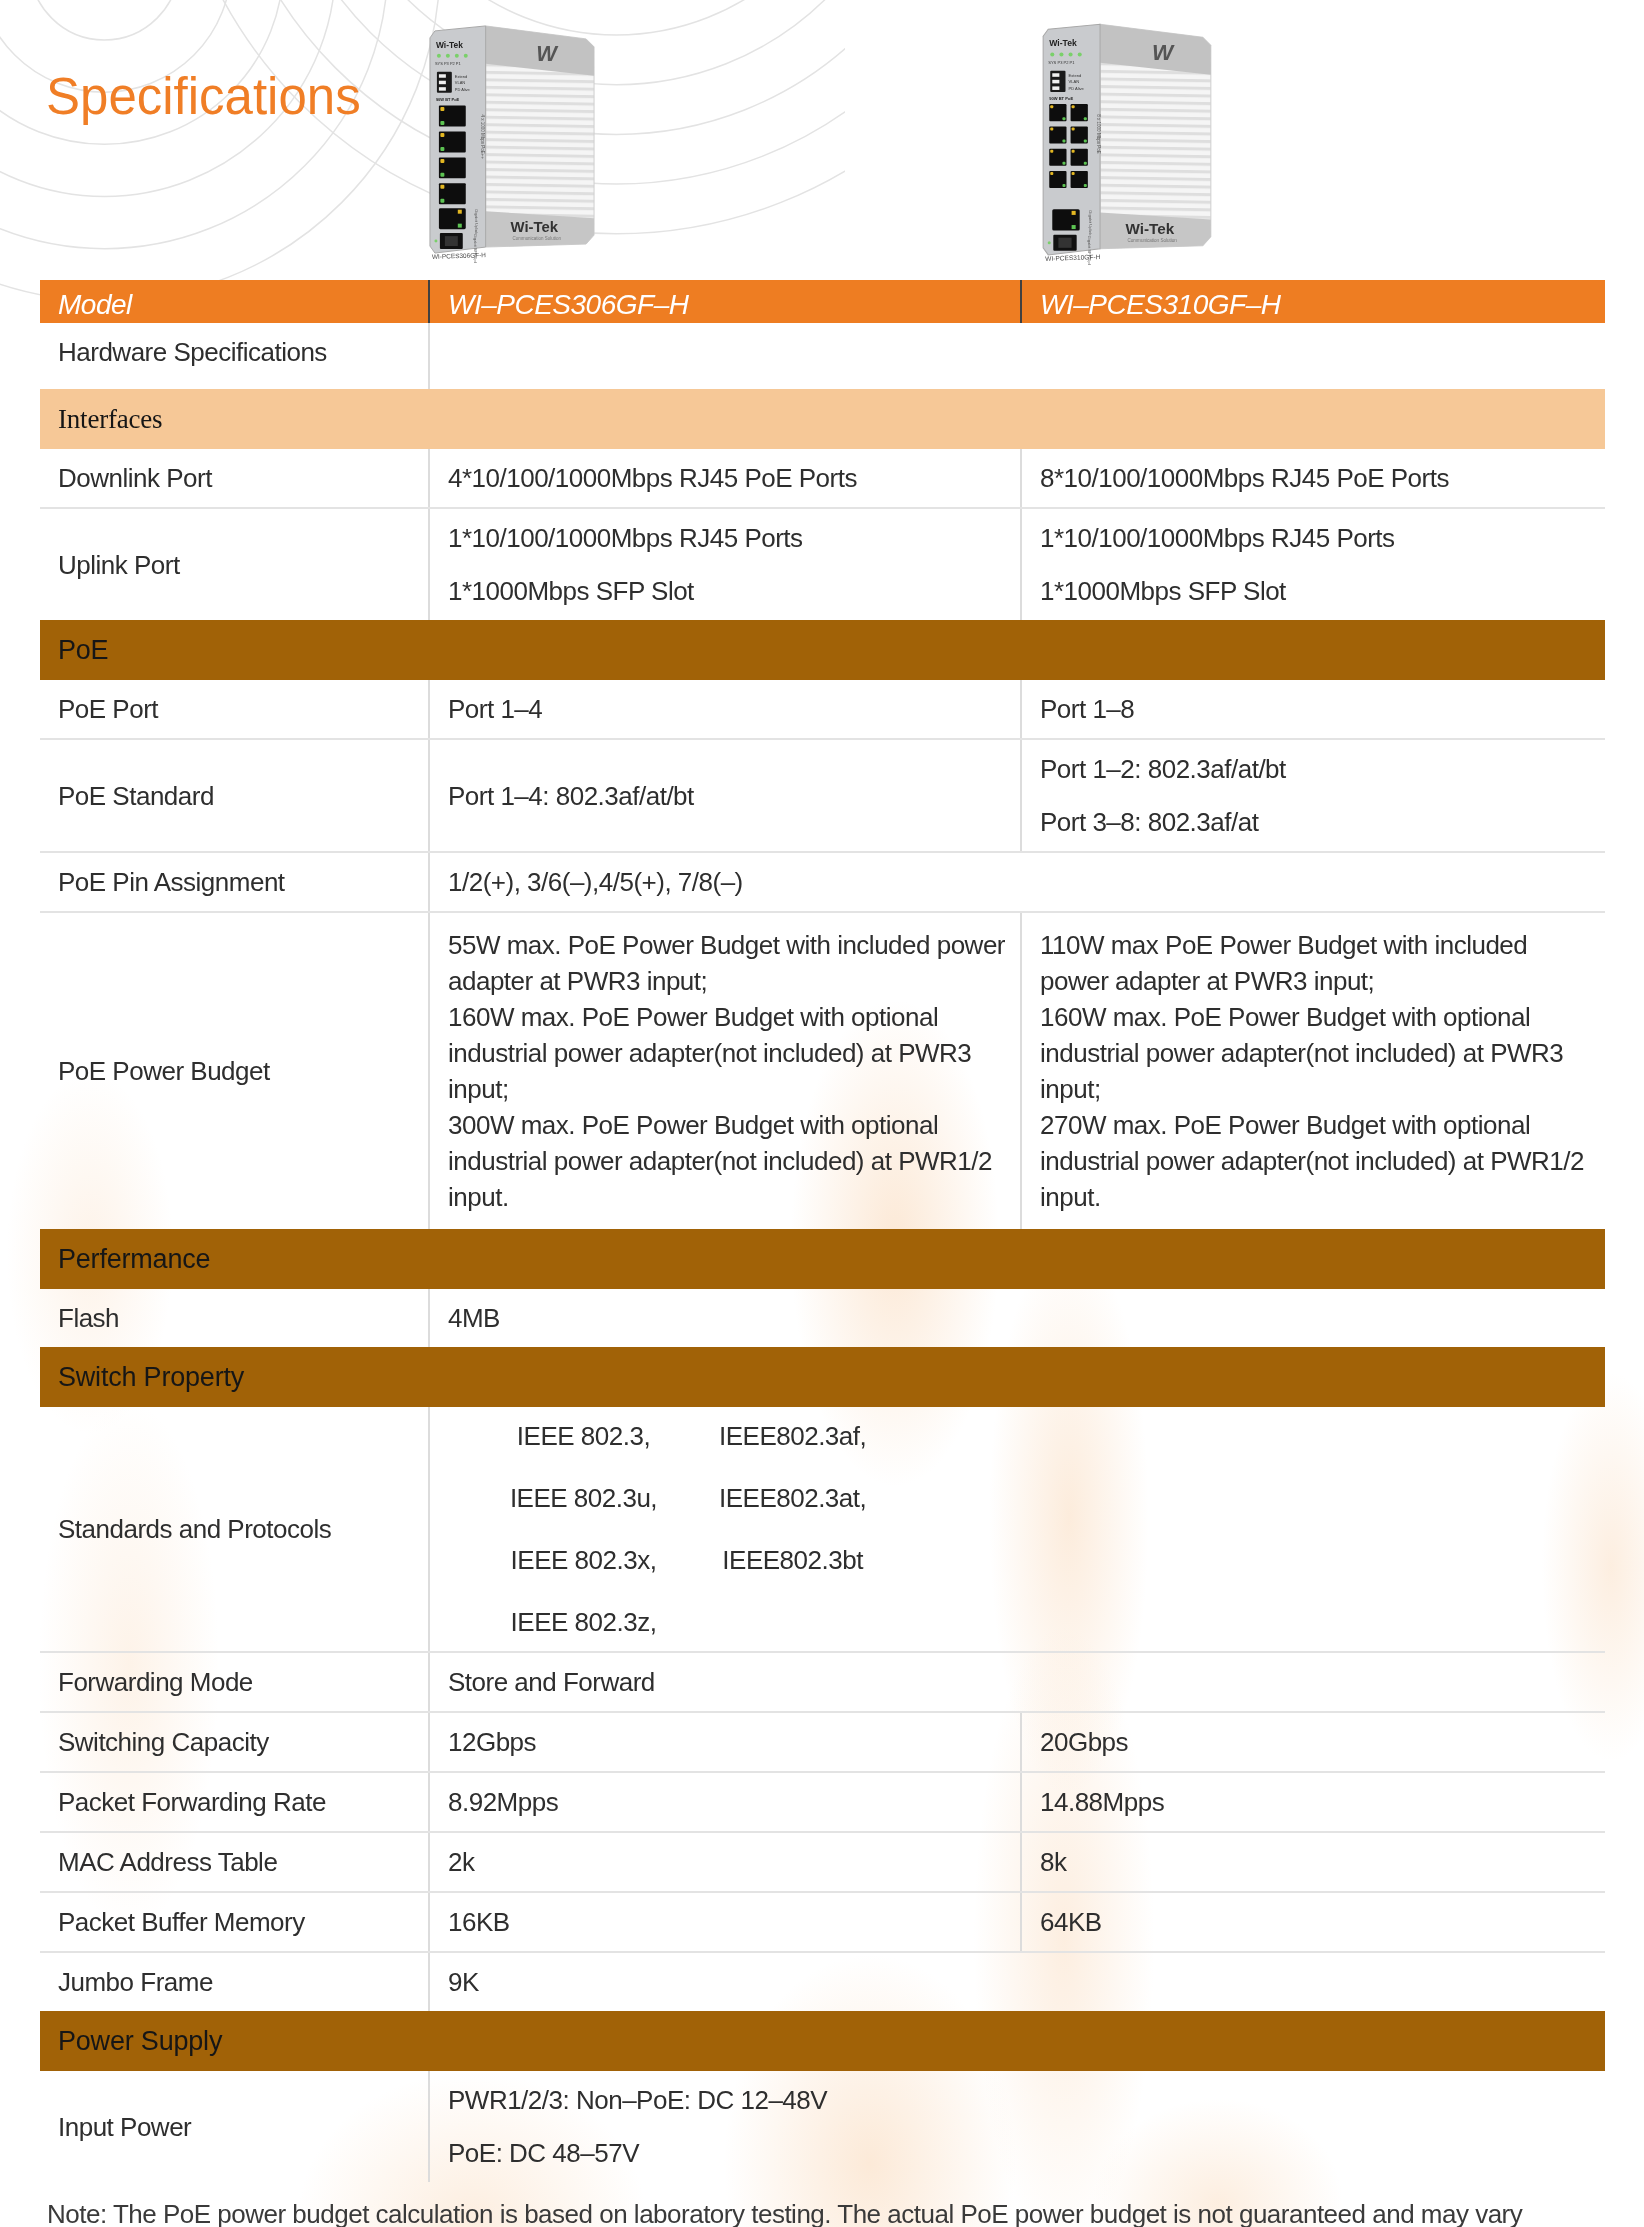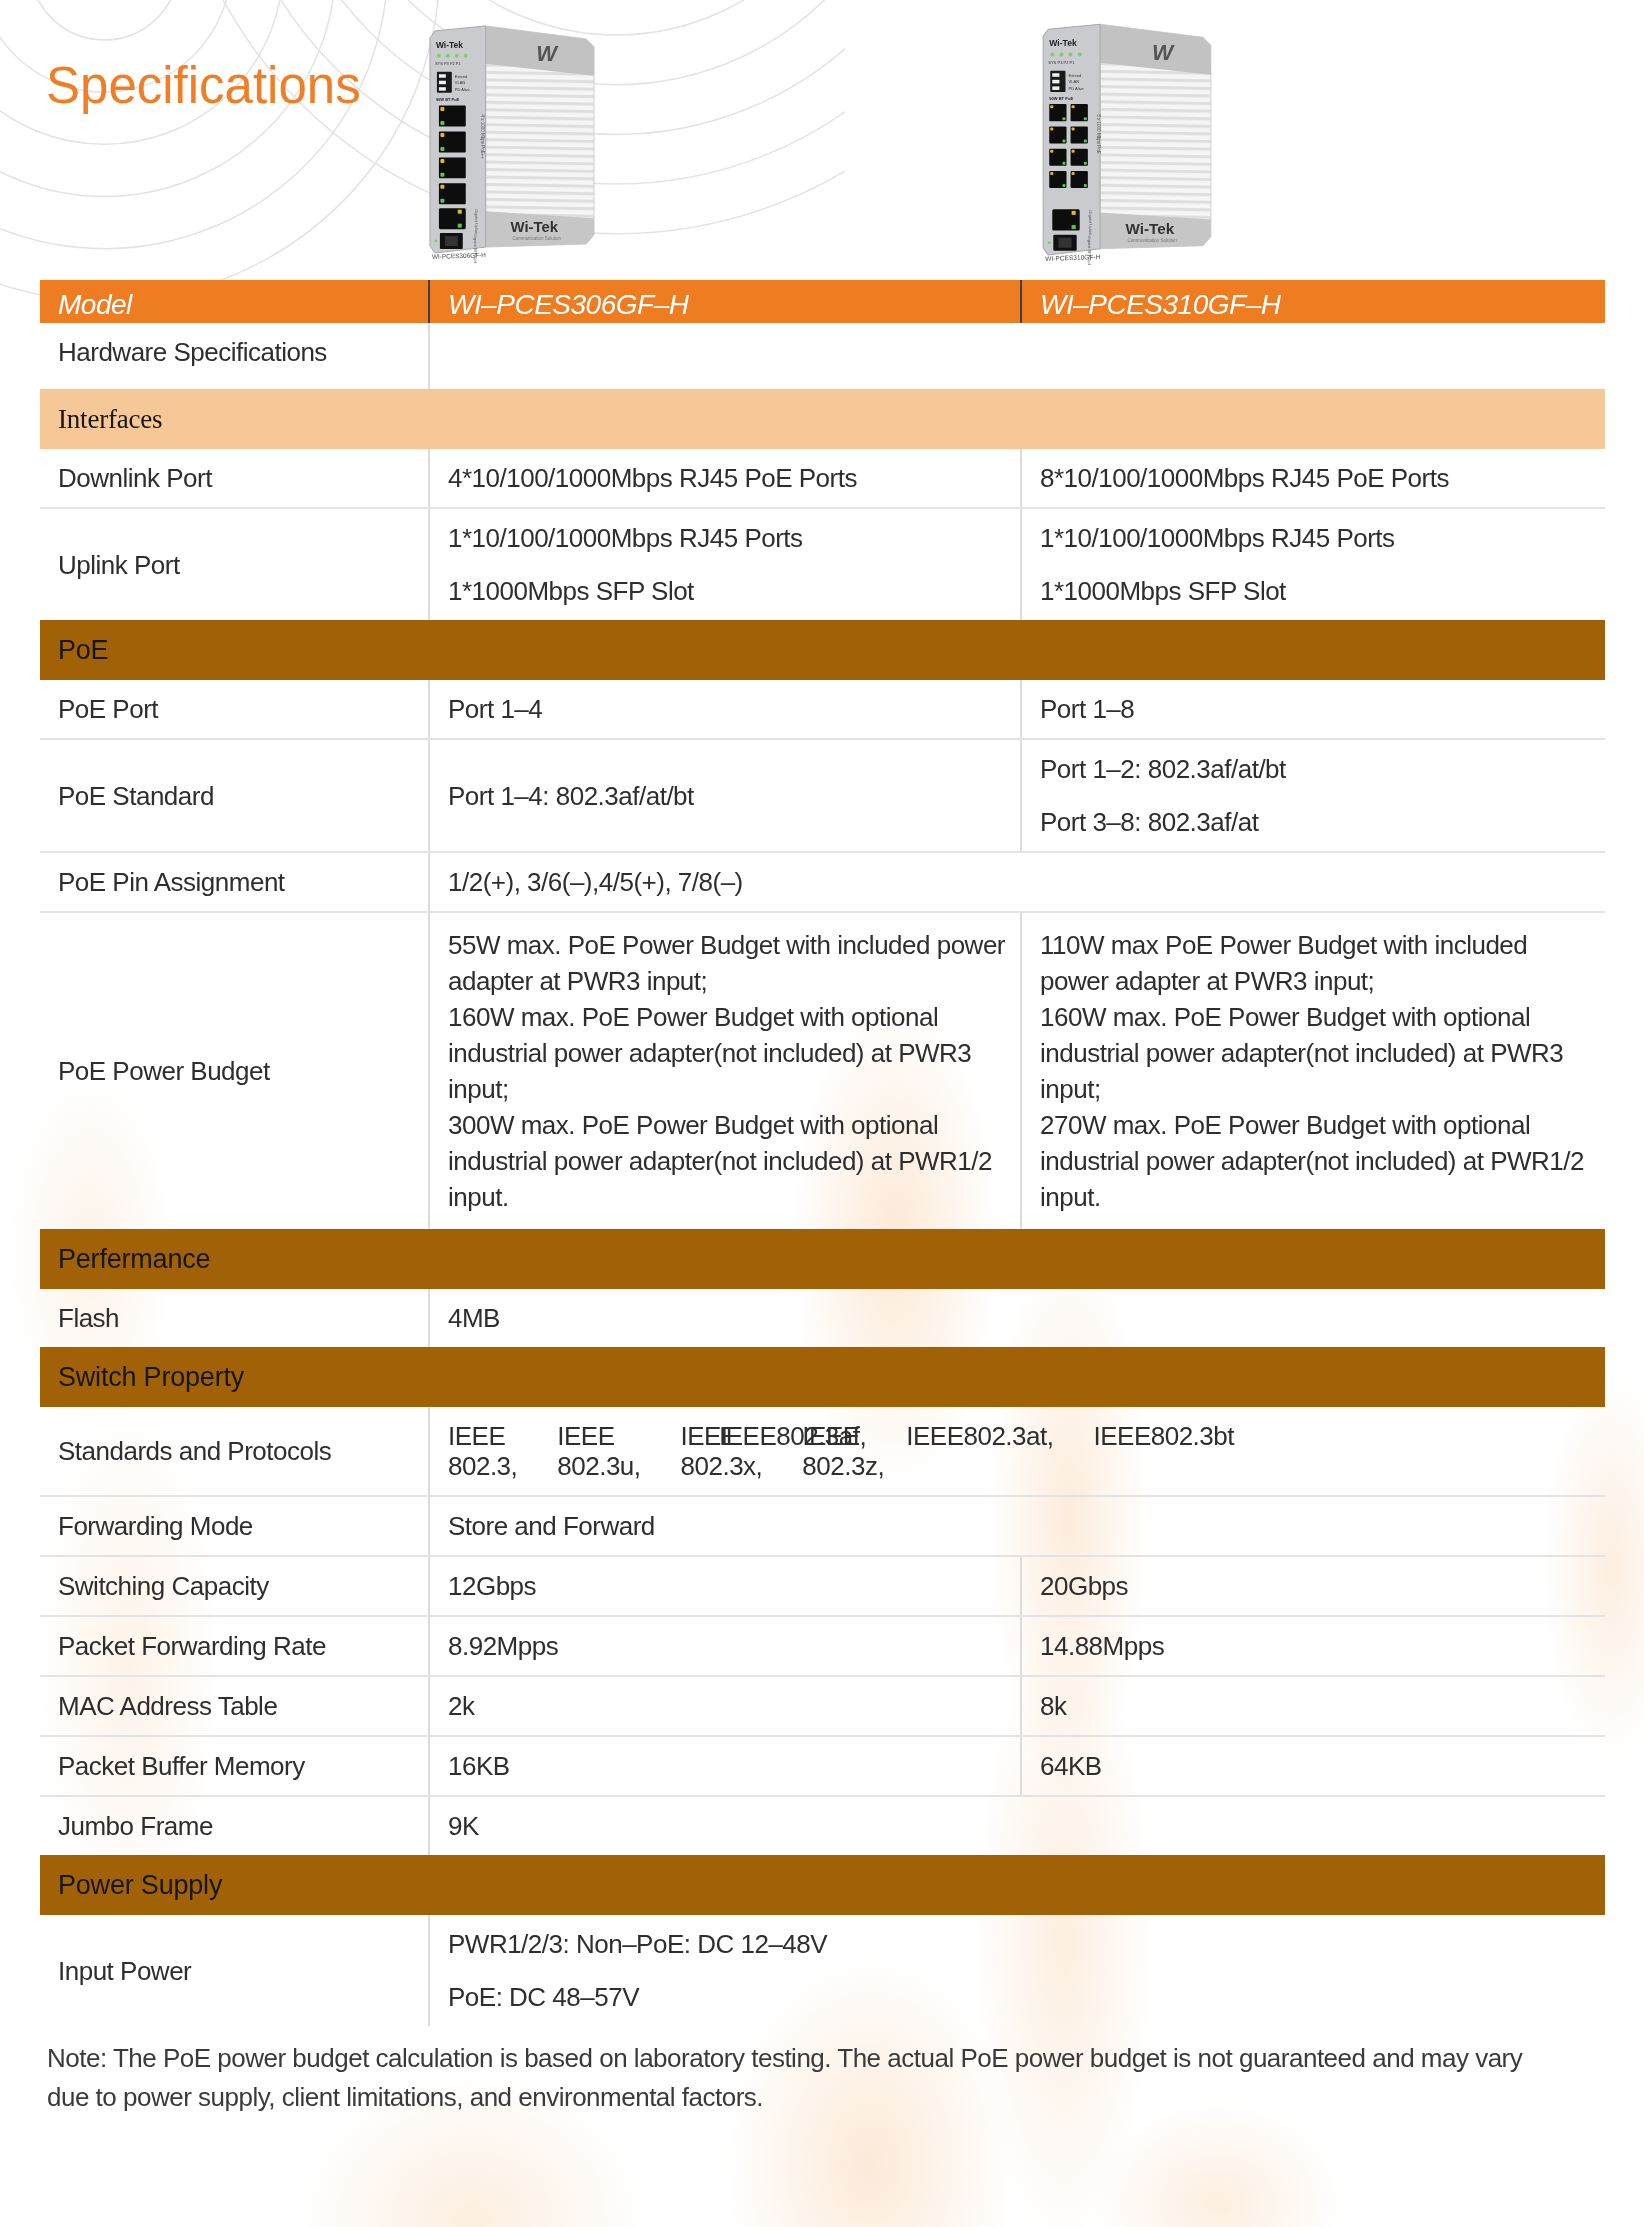--- a/index.html
+++ b/index.html
@@ -21,21 +21,21 @@
       radial-gradient(129px 448px at 1064px 1940px, rgba(247,199,152,.30), transparent 70%),
       radial-gradient(209px 298px at 870px 2163px, rgba(247,199,152,.38), transparent 70%),
       radial-gradient(249px 209px at 472px 2218px, rgba(247,199,152,.30), transparent 70%),
       radial-gradient(129px 378px at 129px 1666px, rgba(247,199,152,.22), transparent 70%),
       radial-gradient(99px 278px at 1611px 1567px, rgba(247,199,152,.30), transparent 70%),
       radial-gradient(119px 259px at 90px 1253px, rgba(247,199,152,.22), transparent 70%),
       radial-gradient(179px 149px at 1218px 2203px, rgba(247,199,152,.30), transparent 70%);
   }
 
   .title{
-    position:absolute;top:56px;left:46px;margin:0;z-index:2;
+    position:absolute;top:67px;left:46px;margin:0;z-index:2;
     font-size:51px;font-weight:400;color:#f07e26;letter-spacing:0;
   }
 
   .product{position:absolute;z-index:2;}
   .product--a{left:422px;top:10px;width:181px;height:253px;}
   .product--b{left:1035px;top:8px;width:185px;height:257px;}
   .product svg{display:block;width:100%;height:100%;}
 
   .content{position:absolute;left:40px;top:280px;width:1565px;z-index:1;}
 
@@ -52,21 +52,21 @@
   .row--header .cell+.cell{border-left:2px solid #404040;}
   .row--data .cell+.cell{border-left:2px solid #dcdcdc;}
   .row--line{border-top:2.5px solid #e3e3e3;}
   .row--section .cell{padding:15px 18px;font-size:27px;color:#161616;letter-spacing:-0.2px;}
   .row--peach{background:#f6c897;font-family:Liberation Serif, serif;}
   .row--gray{background:#a16207;}
   .row--gapped .line+.line{margin-top:23px;}
   .row--budget .cell{line-height:36px;}
   .row--tall .cell{padding-top:14px;padding-bottom:22px;}
   .cell--cols{flex-direction:row;justify-content:flex-start;align-items:flex-start;}
-  .cell--cols .col{display:flex;gap:40px;}
+  .cell--cols .col{display:flex;flex-direction:column;gap:32px;align-items:center;}
   .cell--cols .col:first-child{width:271px;}
 
   .note{
     margin:13px 0 0 7px;max-width:1512px;
     font-size:26px;line-height:39px;letter-spacing:-0.5px;color:#3a3a3a;
   }
 </style>
 </head>
 <body>
 

